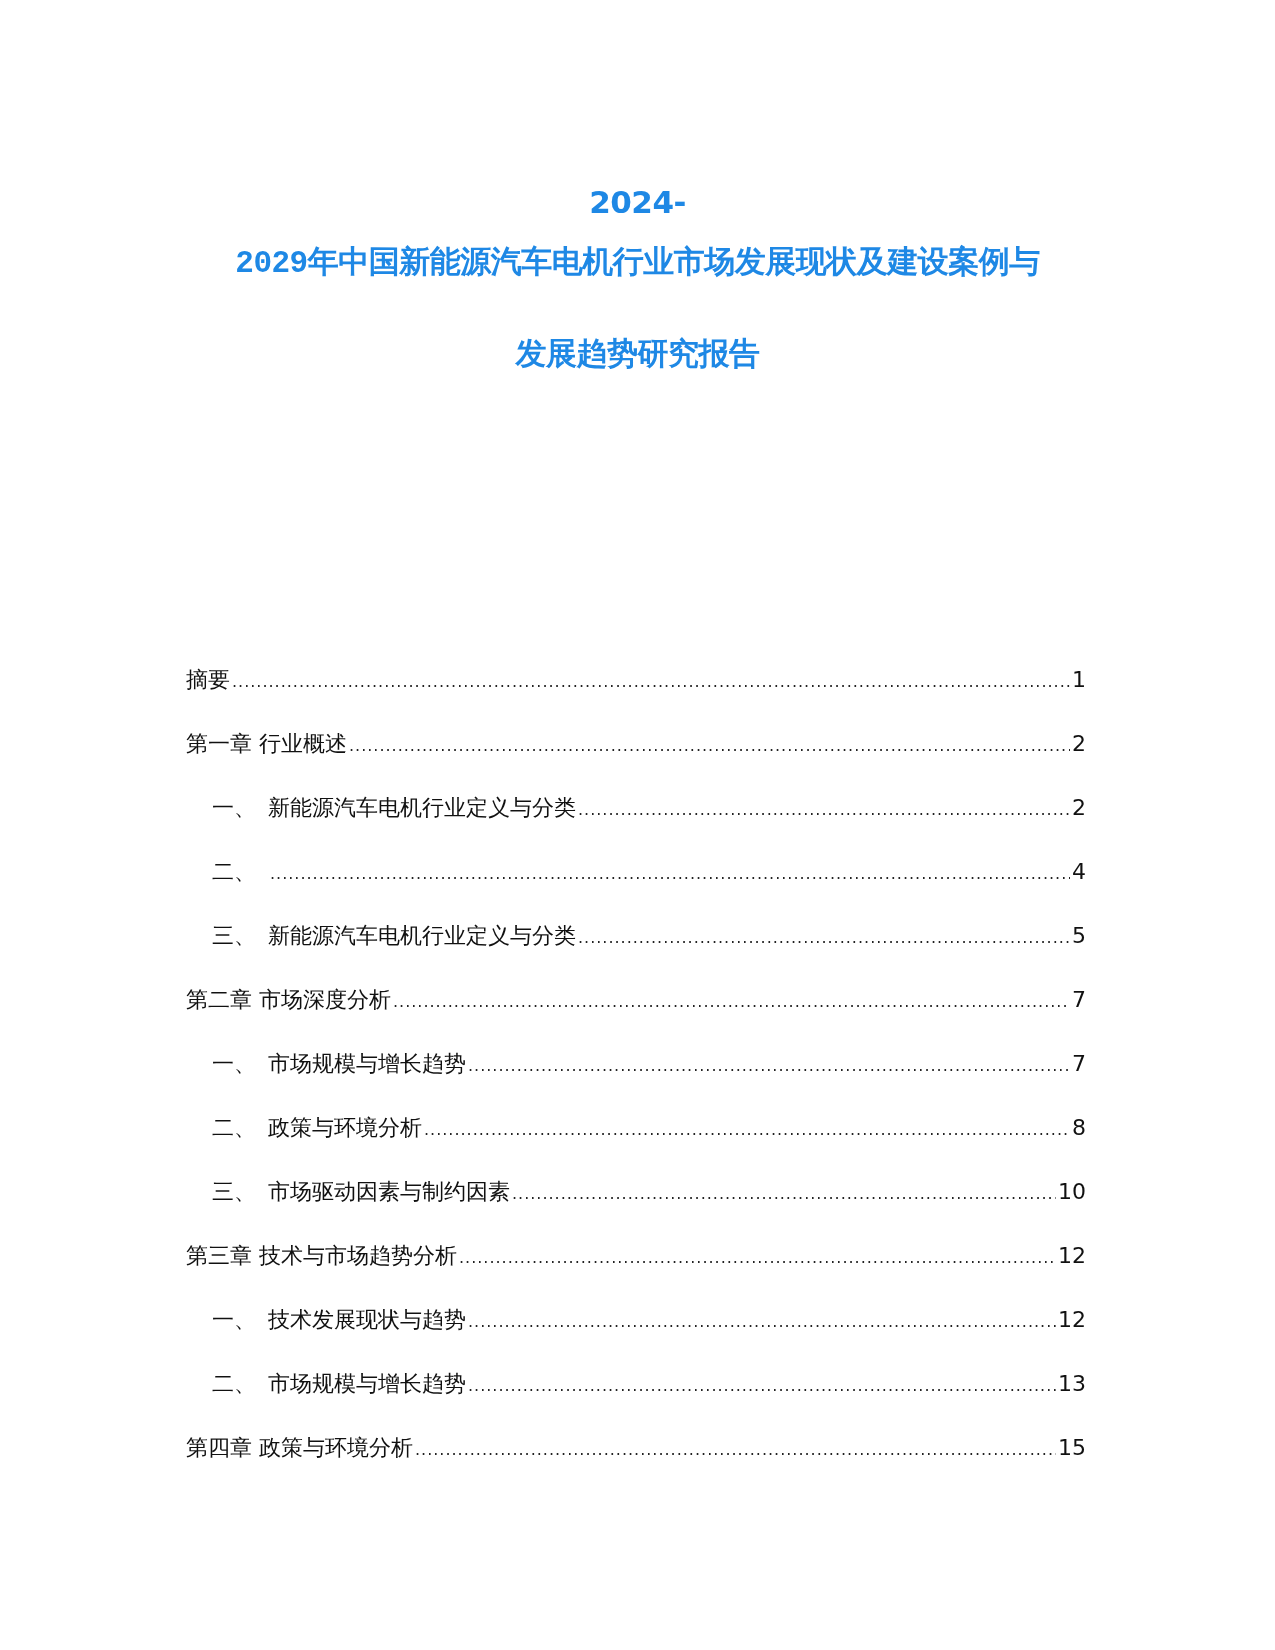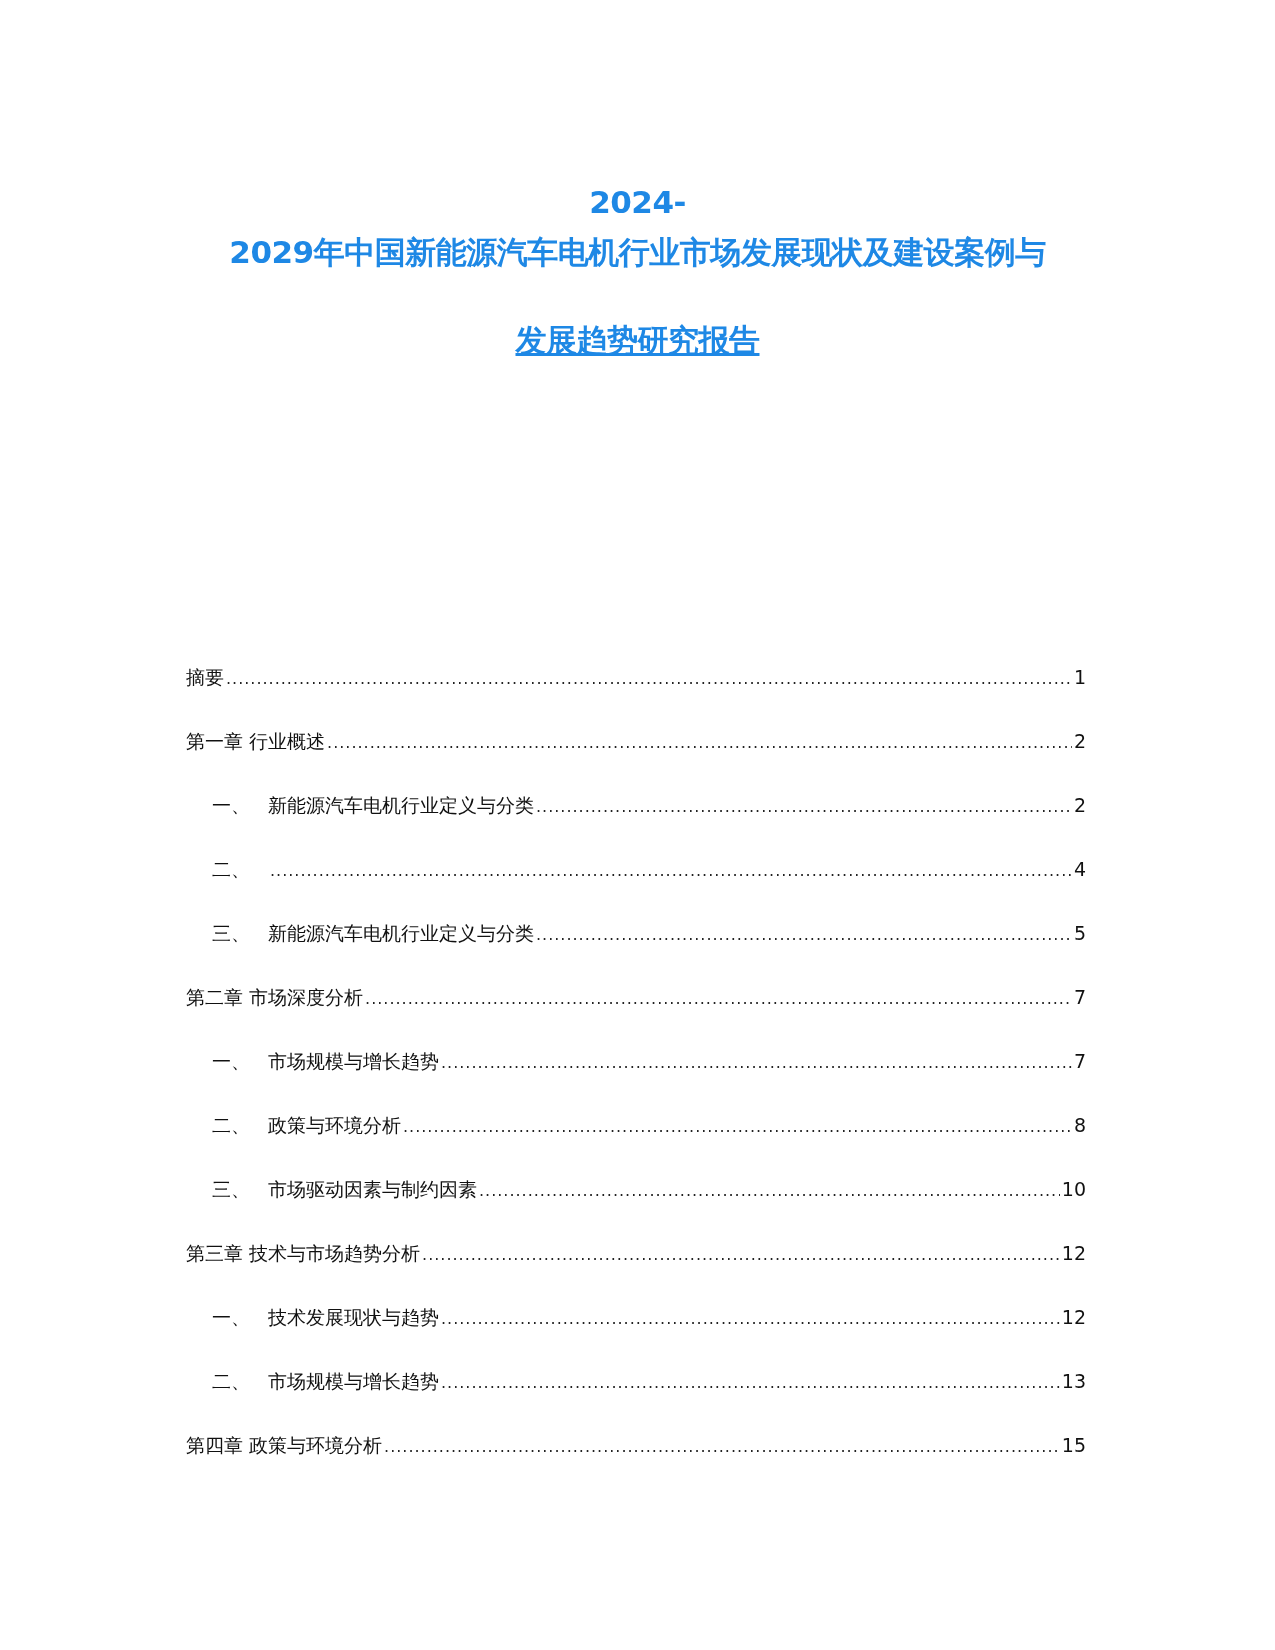--- a/index.html
+++ b/index.html
@@ -2,24 +2,24 @@
 <html><head>
   <meta charset="utf-8">
   <style>
     html, body { margin: 0; padding: 0; background: #ffffff; }
     body { width: 1275px; height: 1650px; position: relative; overflow: hidden;
            font-family: "DejaVu Sans", "Liberation Sans", sans-serif; color: #111; }
     .title { position: absolute; left: 0; width: 1275px; text-align: center;
              color: #1e88e5; font-weight: bold; font-size: 31px; line-height: 40px;
              font-family: "DejaVu Sans", sans-serif; letter-spacing: -0.5px; }
     .t1 { top: 160px; margin-top: 22px; }
-    .t2 { top: 232px; }
-    .t3 { top: 320px; text-decoration: underline; }
+    .t2 { top: 244px; font-family: Liberation Mono, monospace; }
+    .t3 { top: 333px; }
     .toc { position: absolute; left: 186px; top: 665px; width: 900px; }
-    .toc-row { display: flex; align-items: baseline; height: 64px; font-size: 19px;
+    .toc-row { display: flex; align-items: baseline; height: 64px; font-size: 22px;
                white-space: nowrap; }
     .toc-row.lvl2 .label { padding-left: 26px; }
     .label { flex: 0 0 auto; display: flex; }
     .num-prefix { display: inline-block; width: 56px; }
     .dots { flex: 1 1 auto; overflow: hidden; margin: 0 2px; color: #222;
             letter-spacing: 1px; font-size: 16px; }
     .dots::before { content: "................................................................................................................................................................................................................"; }
     .page { flex: 0 0 auto; text-align: right; font-family: "DejaVu Sans", sans-serif; }
   </style>
 </head>

